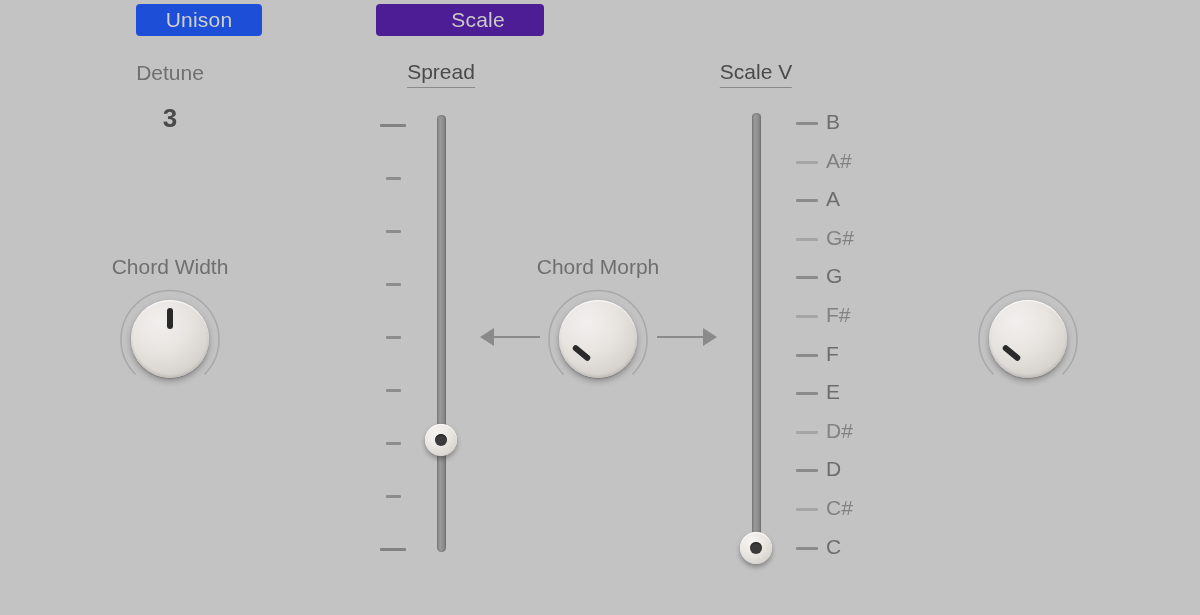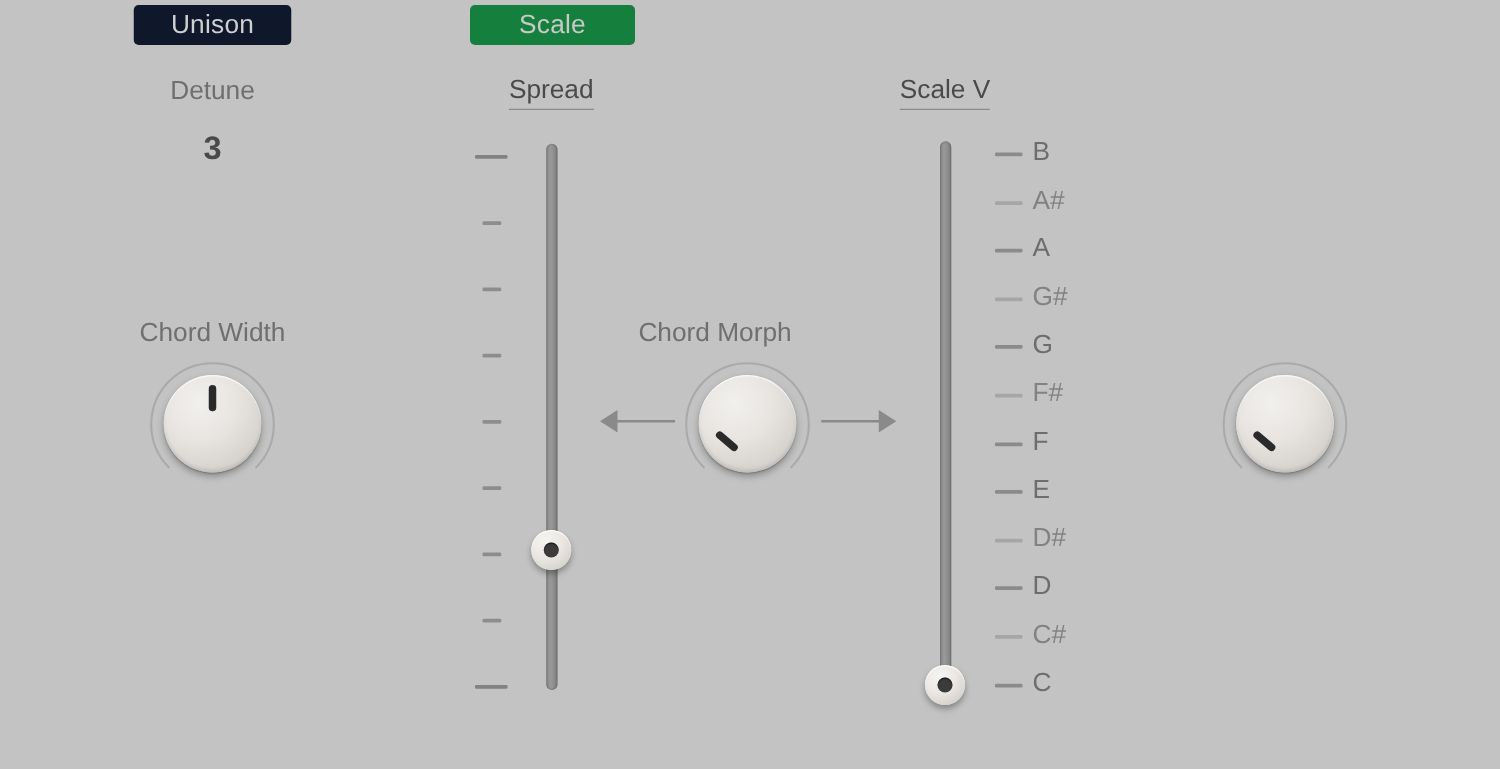--- a/index.html
+++ b/index.html
@@ -22,26 +22,28 @@
     position: absolute;
     display: flex;
     align-items: center;
     justify-content: center;
     border-radius: 4px;
     font-size: 21px;
     letter-spacing: 0.2px;
     user-select: none;
   }
   .tab-btn.active {
-    background: #0f172a;
+    background: #1d4ed8;
     color: #cfcfcf;
+    margin-left: 29px;
   }
   .tab-btn.inactive {
-    background: #15803d;
+    background: #4c1d95;
     color: #c9c9c9;
+    padding-left: 36px;
   }
 
   
   .caption {
     position: absolute;
     font-size: 21px;
     color: #6f6f6f;
     white-space: nowrap;
     user-select: none;
   }
@@ -204,21 +206,21 @@
   <div class="tick" style="left:386px; top:283px; width:15px;"></div>
   <div class="tick" style="left:386px; top:336px; width:15px;"></div>
   <div class="tick" style="left:386px; top:389px; width:15px;"></div>
   <div class="tick" style="left:386px; top:442px; width:15px;"></div>
   <div class="tick" style="left:386px; top:495px; width:15px;"></div>
   <div class="tick major" style="left:380px; top:548px; width:26px;"></div>
 
   <div class="slider-track" style="left:437px; top:115px; height:437px;"></div>
   <div class="slider-handle" style="left:425px; top:424px;"></div>
 
-  <div class="caption centered" style="left:572px; top:255px;">Chord Morph</div>
+  <div class="caption centered" style="left:598px; top:255px;">Chord Morph</div>
 
   <div class="arrow-line" style="left:492px; top:336px; width:48px;"></div>
   <div class="arrow-head left" style="left:480px; top:328px;"></div>
 
   <div class="arrow-line" style="left:657px; top:336px; width:48px;"></div>
   <div class="arrow-head right" style="left:703px; top:328px;"></div>
 
   <div class="knob-wrap" style="left:543px; top:284px; width:110px; height:110px;">
     <svg class="knob-arc" width="110" height="110" viewBox="0 0 110 110">
       <path d="M 20.1 89.9 A 49 49 0 1 1 89.9 89.9" fill="none" stroke="#a9a9a9" stroke-width="1.6" stroke-linecap="round"></path>

